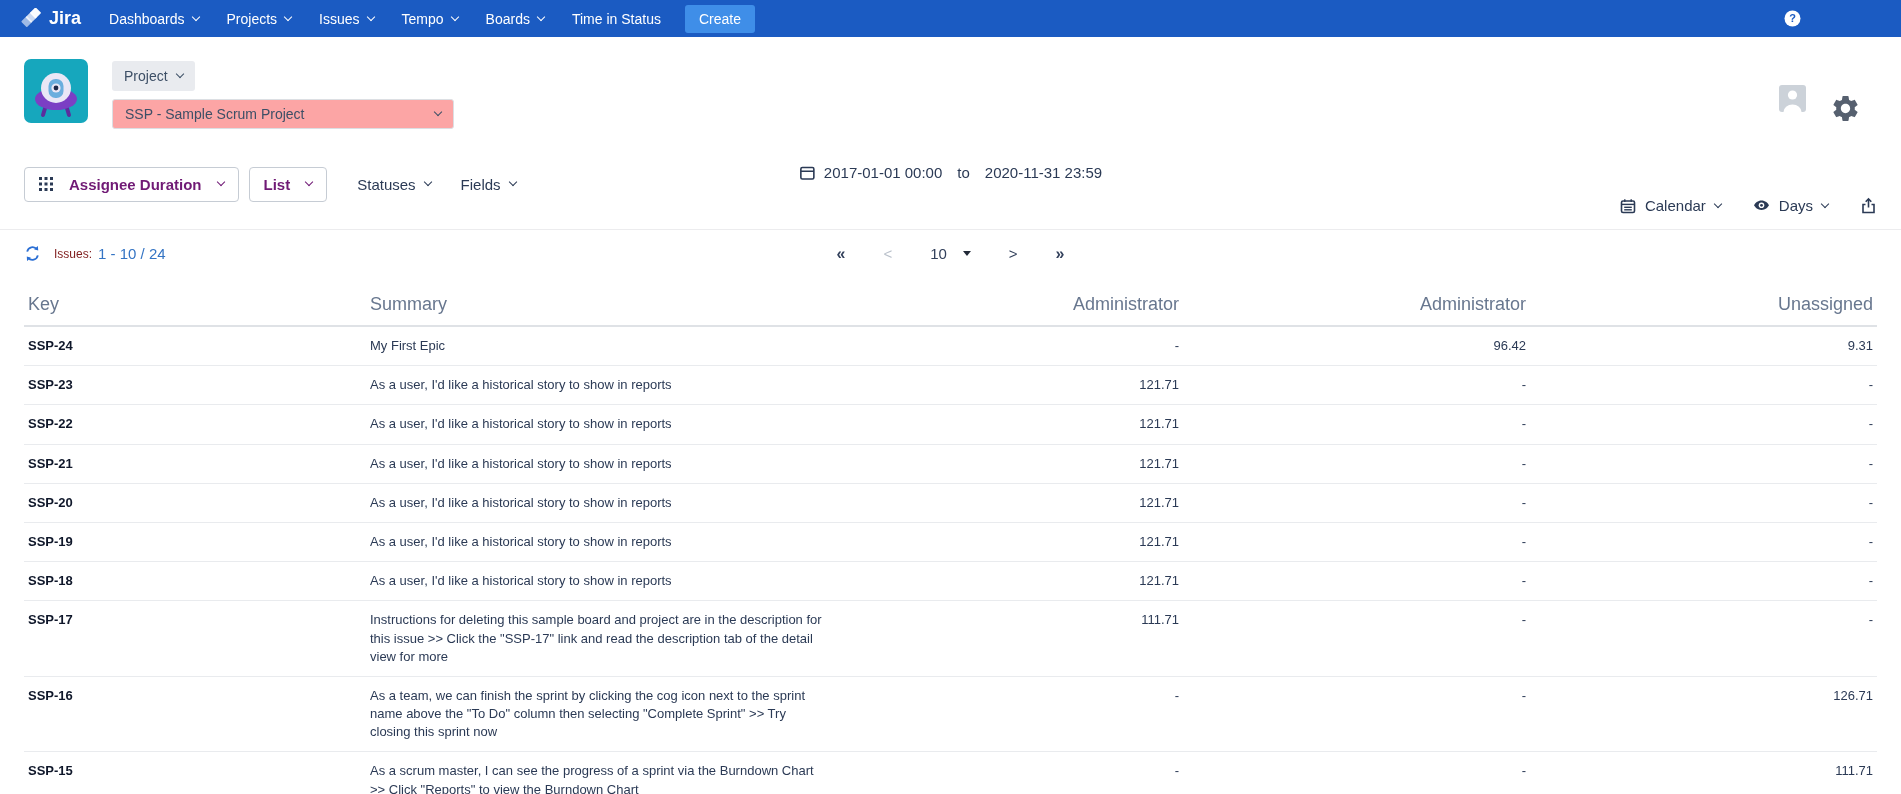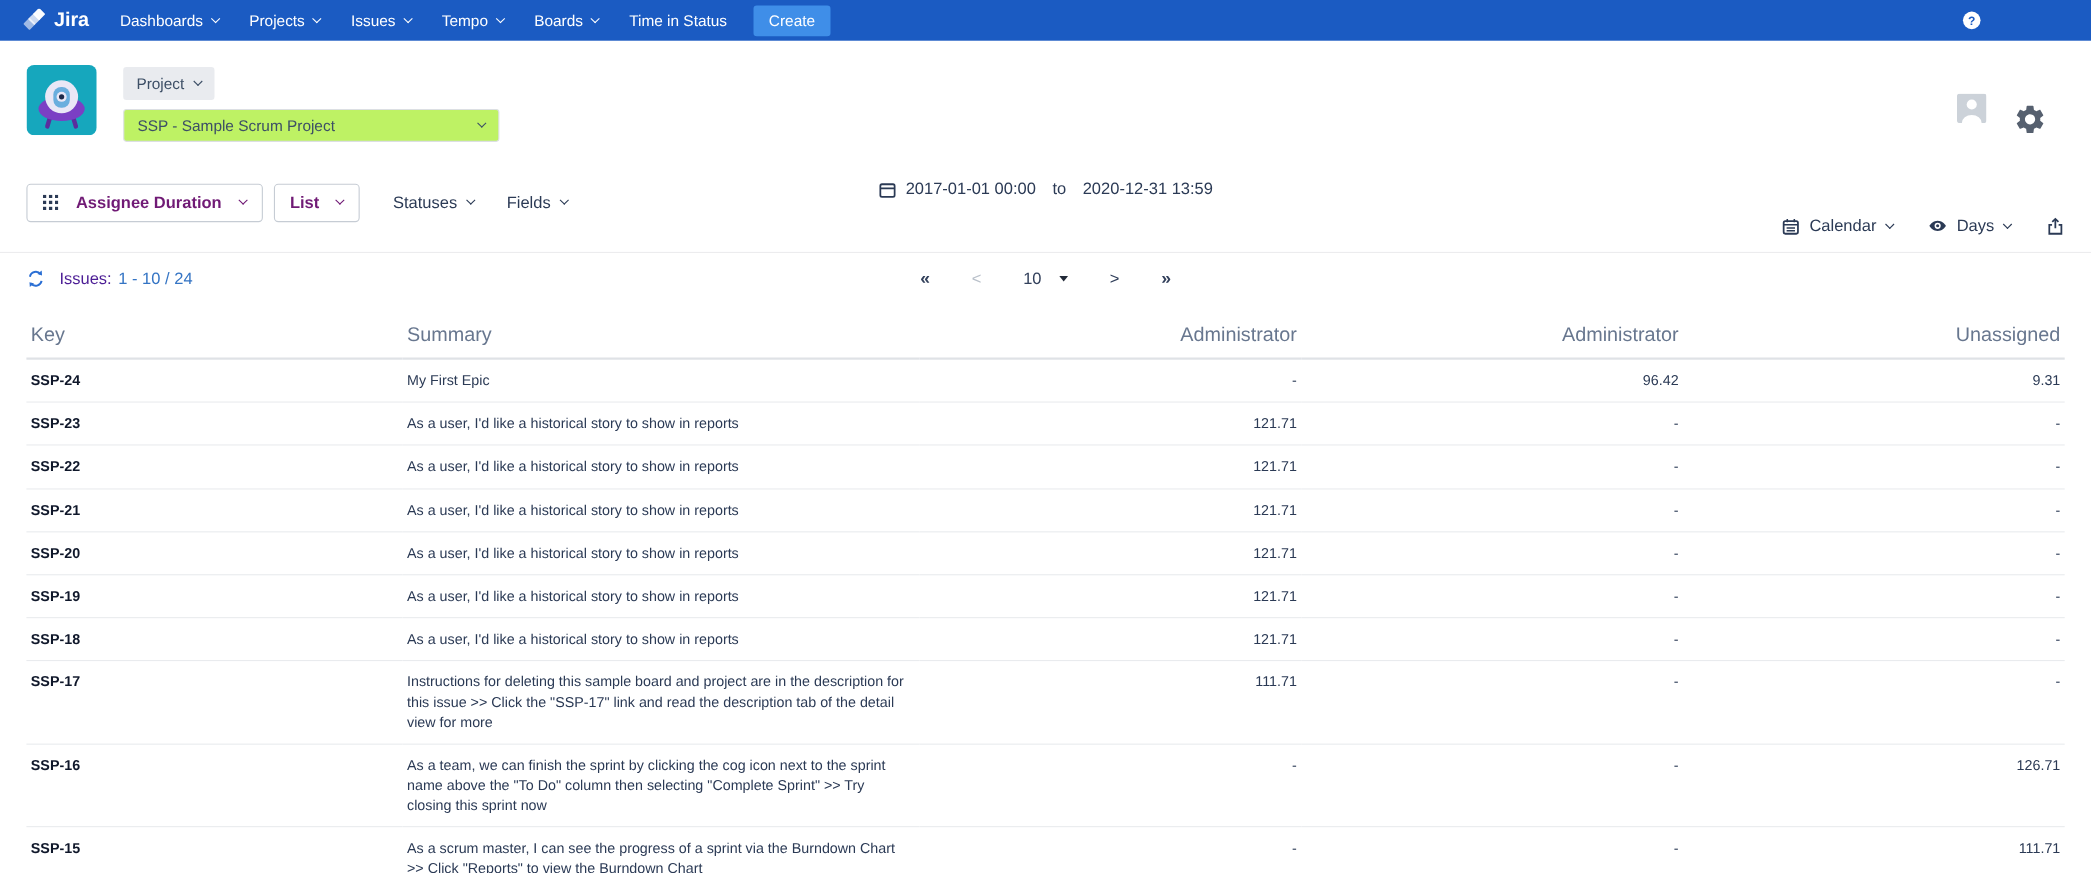--- a/index.html
+++ b/index.html
@@ -18,37 +18,37 @@
   .search-box input { background:transparent; border:none; outline:none; color:#fff; font-size:13px; width:140px; font-family:inherit; }
   .search-box input::placeholder { color:#bccdea; }
   .nav-icon { display:flex; align-items:center; cursor:pointer; }
   .user-avatar { width:27px; height:27px; border-radius:3px; overflow:hidden; cursor:pointer; }
 
   
   .header { padding:22px 24px 0; display:flex; gap:24px; position:relative; }
   .proj-avatar { width:64px; height:64px; border-radius:7px; overflow:hidden; flex:none; }
   .proj-col { display:flex; flex-direction:column; gap:8px; padding-top:2px; }
   .proj-btn { background:#e9ebef; border:none; border-radius:3px; color:#3d4f66; font-size:14px; padding:7px 12px; display:inline-flex; align-items:center; gap:9px; width:max-content; font-family:inherit; cursor:pointer; }
-  .proj-select { background:#bef264; border:1px solid #dcdfe3; border-radius:3px; color:#3d4f66; font-size:14px; padding:6px 12px; width:342px; display:flex; justify-content:space-between; align-items:center; cursor:pointer; }
+  .proj-select { background:#fca5a5; border:1px solid #dcdfe3; border-radius:3px; color:#3d4f66; font-size:14px; padding:6px 12px; width:342px; display:flex; justify-content:space-between; align-items:center; cursor:pointer; }
   .page-gear { position:absolute; right:40px; top:56px; color:#56606f; cursor:pointer; }
 
   
   .toolbar { display:flex; align-items:center; padding:25px 24px 15px; border-bottom:1px solid #ececee; position:relative; }
   .tb-btn { display:flex; align-items:center; gap:16px; background:#fff; border:1px solid #c6ccd4; border-radius:4px; padding:8px 14px; font-size:15px; font-weight:700; color:#701a75; font-family:inherit; cursor:pointer; }
   .tb-btn + .tb-btn { margin-left:10px; }
   .tb-link { display:flex; align-items:center; gap:9px; font-size:15px; color:#2b3a55; margin-left:30px; cursor:pointer; }
   .tb-center { position:absolute; left:50%; top:43px; transform:translate(-50%,-50%); display:flex; align-items:center; gap:9px; font-size:15px; color:#2b3a55; cursor:pointer; white-space:nowrap; }
   .tb-center .sep { margin:0 6px; }
   .tb-right { display:flex; align-items:center; gap:32px; font-size:15px; color:#2b3a55; margin-left:auto;margin-top:43px; }
   .tb-drop { display:flex; align-items:center; gap:9px; cursor:pointer; }
 
   
   .issues-bar { display:flex; align-items:center; padding:15px 24px 12px; position:relative; }
   .refresh-btn { color:#2b6fd4; margin-right:13px; display:flex; cursor:pointer; }
-  .issues-label { font-size:15px; color:#4c1d95; }
+  .issues-label { font-size:12px; color:#7f1d1d; }
   .issues-range { color:#3474c4; margin-left:6px; font-size:15px; }
   .pagination { position:absolute; left:50%; transform:translateX(-50%); display:flex; align-items:center; gap:38px; font-size:15px; color:#33415c; }
   .pg { cursor:pointer; }
   .pg-first,.pg-last { font-weight:700; font-size:16px; }
   .pg-prev { color:#b9c0ca; }
   .pg-size { display:flex; align-items:center; gap:16px; cursor:pointer; }
   .tri-down { width:0; height:0; border-left:4px solid transparent; border-right:4px solid transparent; border-top:5px solid #222a38; }
 
   
   .table-wrap { padding:10px 24px 0; }
@@ -202,21 +202,21 @@
     <span class="chev"></span>
   </span>
 
   <span class="tb-center">
     <svg width="16" height="16" viewBox="0 0 16 16">
       <rect x="1.5" y="3" width="13" height="11.5" rx="1.5" fill="none" stroke="#2b3a55" stroke-width="1.6"></rect>
       <line x1="1.5" y1="6.8" x2="14.5" y2="6.8" stroke="#2b3a55" stroke-width="1.6"></line>
     </svg>
     <span>2017-01-01 00:00</span>
     <span class="sep">to</span>
-    <span>2020-12-31 13:59</span>
+    <span>2020-11-31 23:59</span>
   </span>
 
   <span class="tb-right">
     <span class="tb-drop">
       <svg width="16" height="16" viewBox="0 0 16 16">
         <rect x="1.5" y="3" width="13" height="11.5" rx="1.5" fill="none" stroke="#2b3a55" stroke-width="1.6"></rect>
         <line x1="1.5" y1="6.4" x2="14.5" y2="6.4" stroke="#2b3a55" stroke-width="1.4"></line>
         <line x1="4.8" y1="1.2" x2="4.8" y2="4" stroke="#2b3a55" stroke-width="1.4"></line>
         <line x1="11.2" y1="1.2" x2="11.2" y2="4" stroke="#2b3a55" stroke-width="1.4"></line>
         <line x1="4.2" y1="9.3" x2="11.8" y2="9.3" stroke="#2b3a55" stroke-width="1.4"></line>

